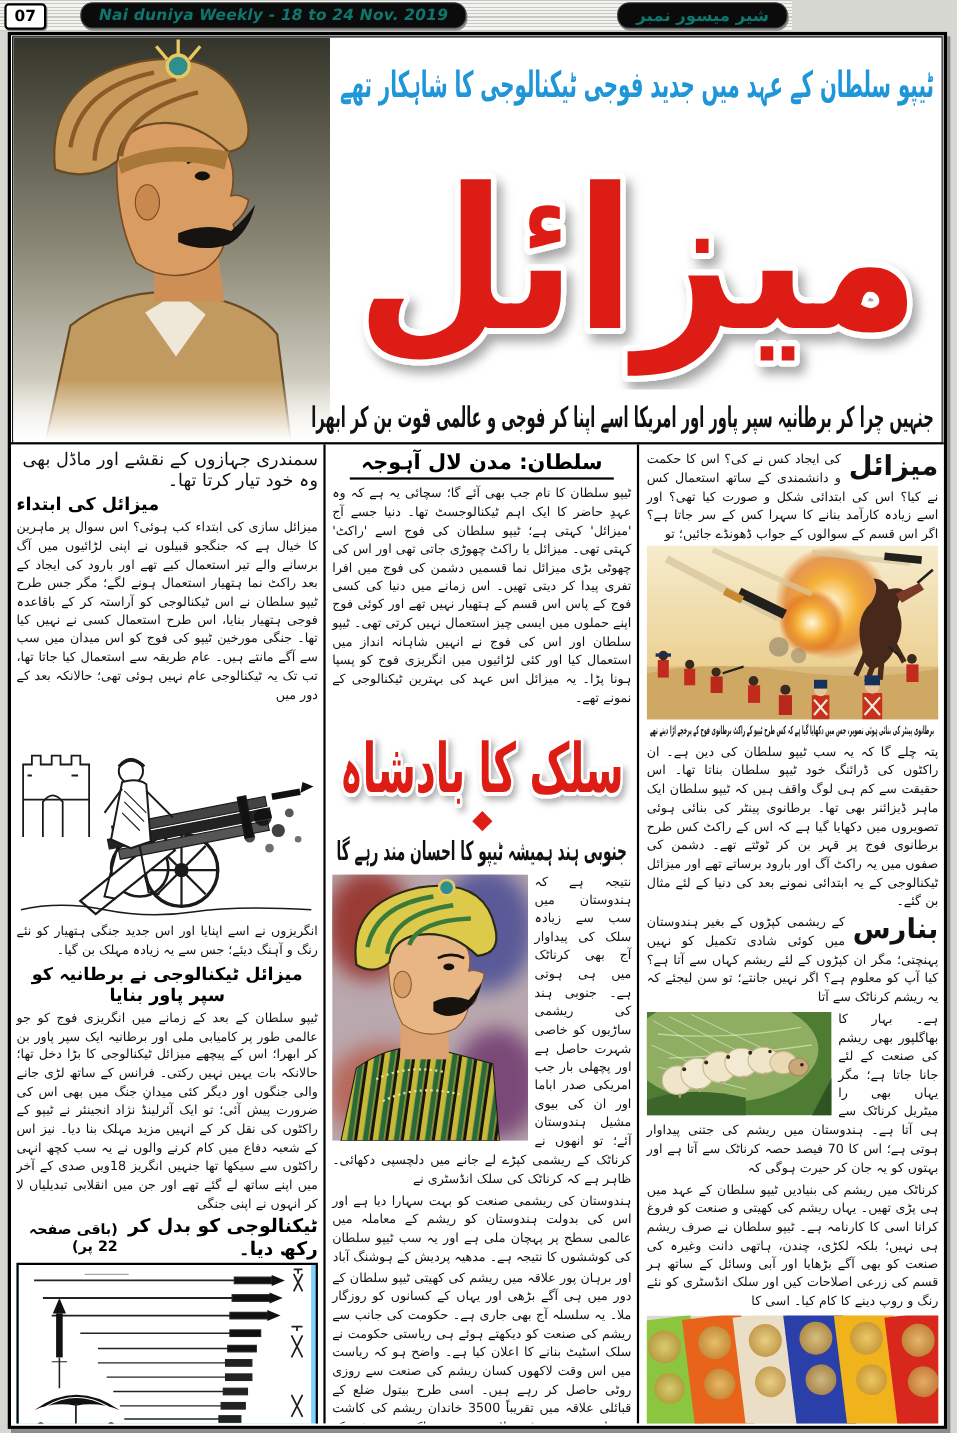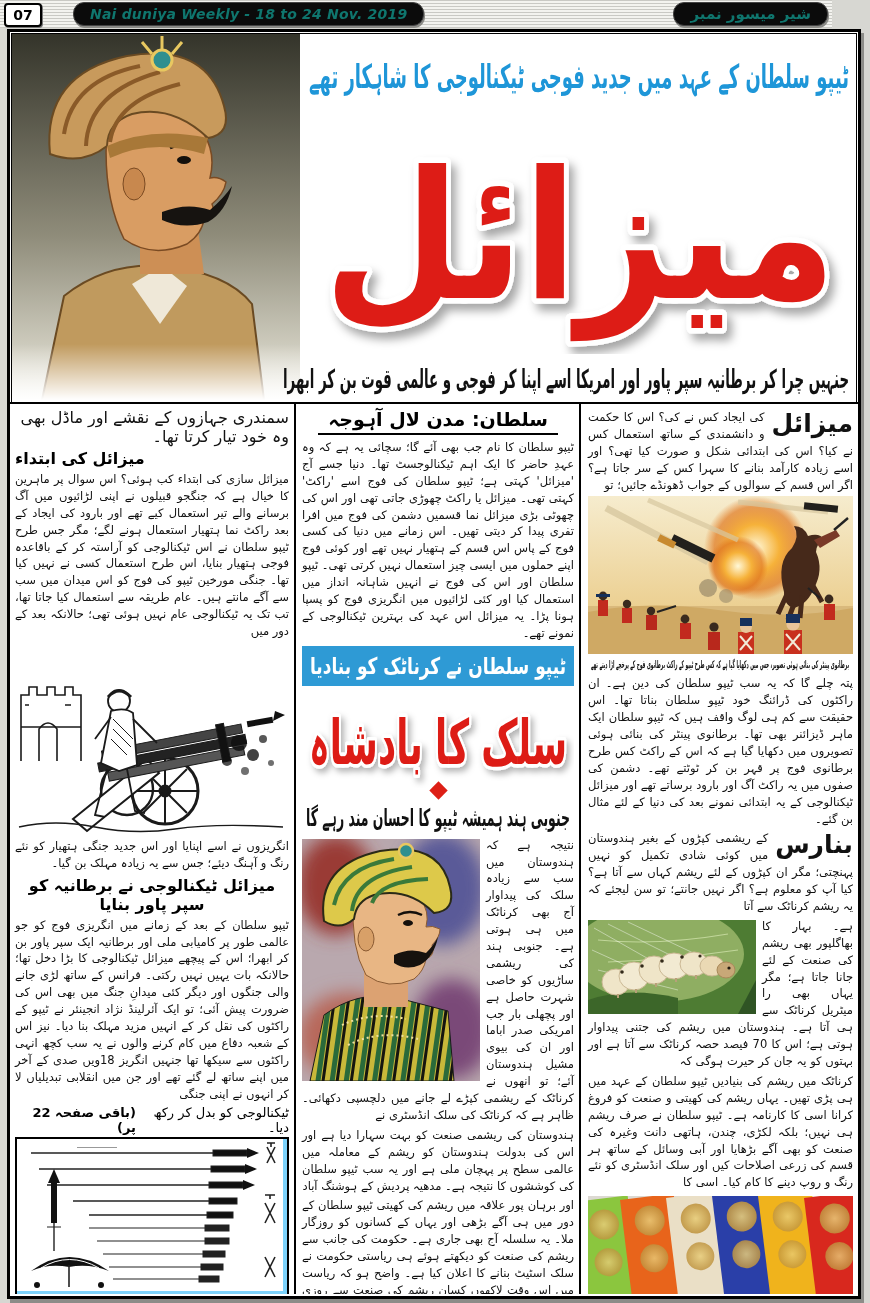--- a/index.html
+++ b/index.html
@@ -1,20 +1,20 @@
 <!DOCTYPE html>
 <html lang="ur"><head>
 <meta charset="utf-8">
 <style>
   html,body{margin:0;padding:0;}
   body{width:870px;height:1303px;position:relative;background:#d7d7d2;
        font-family:"DejaVu Sans","Liberation Sans",sans-serif;overflow:hidden;}
   .urdu{direction:rtl;unicode-bidi:plaintext;}
   
-  .topbar{position:absolute;left:0;top:0;width:832px;height:28px;
+  .topbar{position:absolute;left:0;top:0;width:720px;height:28px;
     background:repeating-linear-gradient(180deg,#c9c9c4 0 1px,#f3f3ef 1px 3px);}
   .pagenum{position:absolute;left:4px;top:3px;width:34px;height:20px;background:#fff;
     border:2px solid #000;border-radius:4px;font-weight:bold;font-size:14px;color:#000;
     display:flex;align-items:center;justify-content:center;box-shadow:1px 1px 0 #777;}
   .pill{position:absolute;top:2px;height:22px;background:#0b0b0b;border-radius:11px;
     color:#0f766e;font-weight:bold;display:flex;align-items:center;padding:0 16px;
     box-shadow:1px 2px 0 #8a8a86;border:1px solid #444;margin-left:29px;}
   .pill.issue{left:44px;font-size:14px;font-style:italic;letter-spacing:.2px;}
   .pill.edition{right:4px;font-size:15px;}
   
@@ -43,21 +43,21 @@
     border-bottom:2px solid #000;padding:0 10px 3px;}
   .dropword{float:right;font-size:25px;font-weight:bold;line-height:1.05;margin-left:7px;margin-top:2px;direction:rtl;}
   .banner{margin:4px 0;background:#2e9ad5;height:40px;display:flex;align-items:center;justify-content:center;}
   .silk-headline-svg{display:block;width:272px;height:98px;margin:0 auto;}
   .diamond{width:13px;height:13px;background:#dd1f16;transform:rotate(45deg);margin:-4px auto 2px;}
   .silkdeck-svg{display:block;width:272px;height:36px;margin:0 auto 2px;}
   .cap-svg{display:block;width:100%;height:16px;margin:1px 0 2px;}
   .fig{display:block;margin:2px 0;}
   .float-l{float:left;margin:2px 6px 2px 0;}
   .contnote-row{display:flex;direction:rtl;justify-content:space-between;align-items:center;margin:2px 0;}
-  .contnote-row .tail{font-size:13px;direction:rtl;}
+  .contnote-row .tail{font-size:17px;direction:rtl;font-weight:bold;}
   .contnote-row .note{font-size:13px;font-weight:bold;direction:rtl;}
   .diagram-box{border:2px solid #000;background:#7dd3fc;margin-top:2px;}
   .clearfix::after{content:"";display:block;clear:both;}
 </style>
 </head>
 <body>
 
 <div>
 
   <div class="topbar">
@@ -247,25 +247,20 @@
           </svg>
         </div>
       </div>
 
       <div class="col col-mid">
         <div class="byline">
           <span>سلطان: مدن لال آہوجہ</span>
         </div>
         <div class="p">ٹیپو سلطان کا نام جب بھی آئے گا؛ سچائی یہ ہے کہ وہ عہدِ حاضر کا ایک اہم ٹیکنالوجسٹ تھا۔ دنیا جسے آج 'میزائل' کہتی ہے؛ ٹیپو سلطان کی فوج اسے 'راکٹ' کہتی تھی۔ میزائل یا راکٹ چھوڑی جاتی تھی اور اس کی چھوٹی بڑی میزائل نما قسمیں دشمن کی فوج میں افرا تفری پیدا کر دیتی تھیں۔ اس زمانے میں دنیا کی کسی فوج کے پاس اس قسم کے ہتھیار نہیں تھے اور کوئی فوج اپنے حملوں میں ایسی چیز استعمال نہیں کرتی تھی۔ ٹیپو سلطان اور اس کی فوج نے انہیں شاہانہ انداز میں استعمال کیا اور کئی لڑائیوں میں انگریزی فوج کو پسپا ہونا پڑا۔ یہ میزائل اس عہد کی بہترین ٹیکنالوجی کے نمونے تھے۔</div>
 
-        <div class="banner">
-          <svg width="268" height="34" viewBox="0 0 268 34">
-            <text x="134" y="25" text-anchor="middle" font-size="23" font-weight="bold" fill="#ffffff" style="direction:rtl" textLength="256" lengthAdjust="spacingAndGlyphs">ٹیپو سلطان نے کرناٹک کو بنادیا</text>
-          </svg>
-        </div>
 
         <svg class="silk-headline-svg" viewBox="0 0 272 98">
           <defs>
               <filter id="hs2" x="-20%" y="-20%" width="140%" height="140%">
             <feDropShadow dx="3" dy="4" stdDeviation="3" flood-color="#000" flood-opacity="0.3"></feDropShadow>
           </filter>
             </defs>
           <text x="136" y="74" text-anchor="middle" font-size="62" font-weight="bold" fill="#dd1f16" stroke="#ffffff" stroke-width="7" stroke-linejoin="round" paint-order="stroke" filter="url(#hs2)" style="direction:rtl" textLength="258" lengthAdjust="spacingAndGlyphs">سلک کا بادشاہ</text>
         </svg>
         <div class="diamond"></div>

